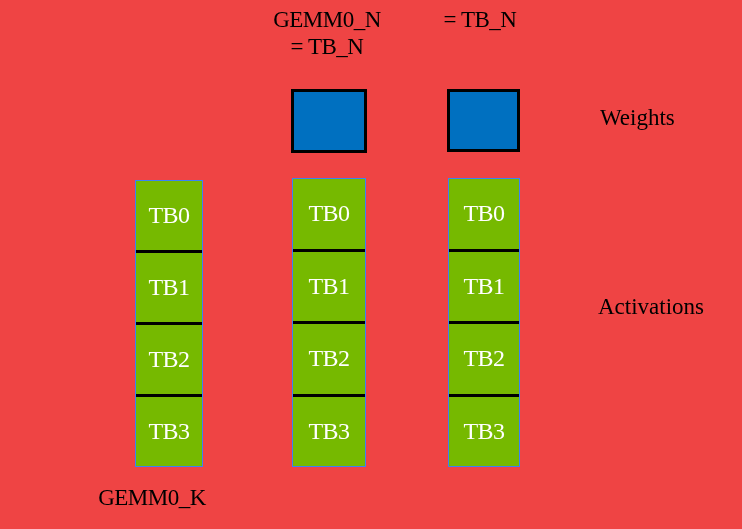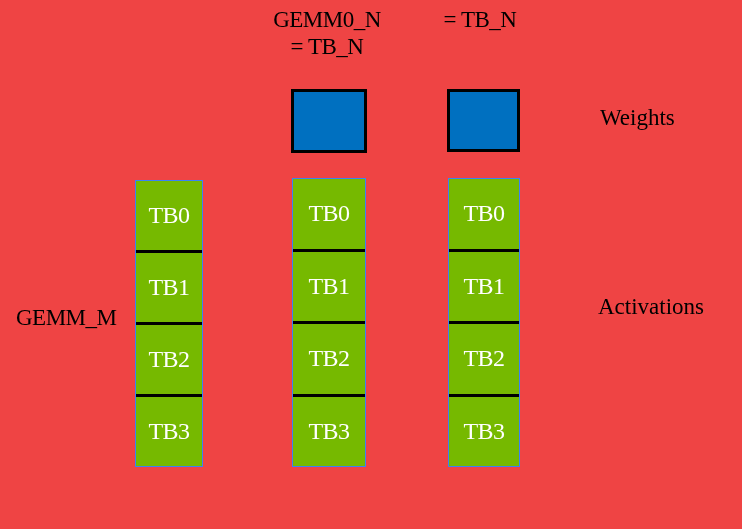--- a/index.html
+++ b/index.html
@@ -90,19 +90,19 @@
     <div class="tb-cell" style="background-color: rgb(118, 185, 0);">TB3</div>
   </div>
 
   <div class="tb-column" style="left:448px; top:178px; width:72px; height:289px;">
     <div class="tb-cell" style="background-color: rgb(118, 185, 0);">TB0</div>
     <div class="tb-cell" style="background-color: rgb(118, 185, 0);">TB1</div>
     <div class="tb-cell" style="background-color: rgb(118, 185, 0);">TB2</div>
     <div class="tb-cell" style="background-color: rgb(118, 185, 0);">TB3</div>
   </div>
 
-  <div class="gemm-label" style="left:16px; top:304px; width:100px; text-align:left;">GEMM_M</div>
 
+  <div class="gemm-label" style="left:77px; top:484px; width:150px;">GEMM0_K</div>
 
   <div class="side-label" style="left:598px; top:293px;">Activations</div>
   <div class="side-label" style="left:600px; top:104px;">Weights</div>
 
 </div>
 
 </body></html>

